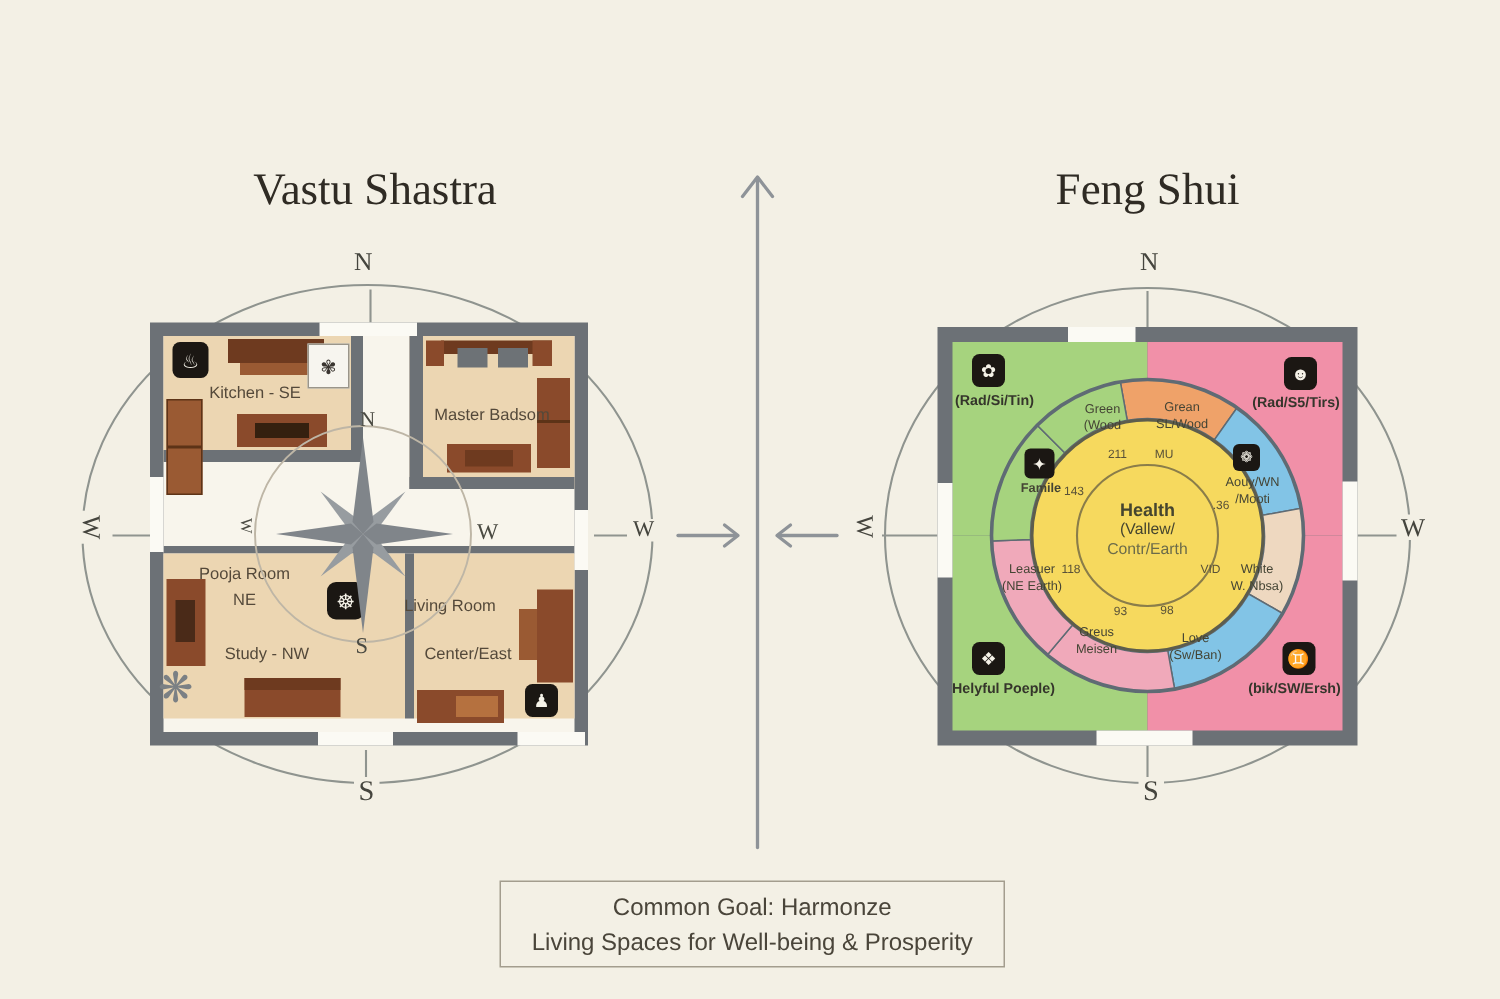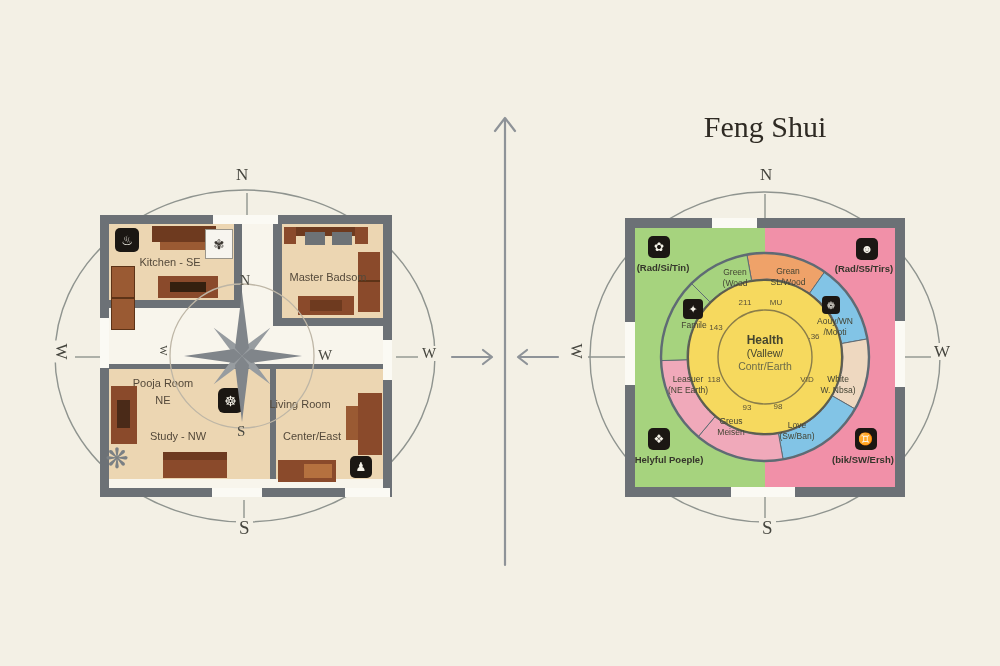--- a/index.html
+++ b/index.html
@@ -27,20 +27,21 @@
   .fs-center{color:#45452f;line-height:12px;}
   .footer-box{box-sizing:border-box;border:1.5px solid #a39d8e;color:#4a453a;font-size:16px;line-height:23px;padding-top:6px;}
   svg{display:block;}
 </style>
 </head>
 <body>
 
 <div id="canvas">
 
 
+  <div class="abs serif sec-title ctr" style="left:95px;top:110px;width:310px;">Vastu Shastra</div>
 
   <svg class="abs" style="left:40px;top:150px;" width="420" height="420" viewBox="0 0 420 420">
     <ellipse cx="205" cy="206" rx="190" ry="166" fill="none" stroke="#8f948f" stroke-width="1.4"></ellipse>
     <line x1="207" y1="43" x2="207" y2="65" stroke="#8f948f" stroke-width="1.4"></line>
     <line x1="35" y1="207" x2="60" y2="207" stroke="#8f948f" stroke-width="1.4"></line>
     <line x1="356" y1="207" x2="378" y2="207" stroke="#8f948f" stroke-width="1.4"></line>
     <line x1="204" y1="350" x2="204" y2="368" stroke="#8f948f" stroke-width="1.4"></line>
   </svg>
 
   <div class="abs wall" style="left:100px;top:215px;width:292px;height:282px;"></div>
@@ -228,21 +229,21 @@
     <div>Greus</div>
     <div>Meisen</div>
   </div>
   <div class="abs glabel ctr" style="left:653px;top:374px;width:70px;">
     <div>Leasuer</div>
     <div>(NE Earth)</div>
   </div>
   <div class="abs icon-sq" style="left:683px;top:299px;width:20px;height:20px;font-size:11px;border-radius:4px;">
       <span>✦</span>
     </div>
-  <div class="abs glabel ctr" style="left:659px;top:320px;width:70px;">
+  <div class="abs glabel ctr" style="left:659px;top:320px;width:70px;font-weight:bold;">
     <div>Famile</div>
   </div>
   <div class="abs glabel ctr" style="left:700px;top:267px;width:70px;text-align:center;">
     <div>Green</div>
     <div>(Wood</div>
   </div>
 
   <div class="abs num" style="left:730px;top:298px;">211</div>
   <div class="abs num" style="left:761px;top:298px;">MU</div>
   <div class="abs num" style="left:701px;top:323px;">143</div>
@@ -254,14 +255,18 @@
 
   <div class="abs fs-center ctr" style="left:715px;top:334px;width:100px;font-size:12px;font-weight:bold;">Health</div>
   <div class="abs fs-center ctr" style="left:715px;top:347px;width:100px;font-size:10.5px;">(Vallew/</div>
   <div class="abs ctr" style="left:715px;top:360px;width:100px;font-size:10.5px;color:#6b6b4a;line-height:12px;">Contr/Earth</div>
 
   <div class="abs serif cmp" style="left:757px;top:166px;font-size:17px;">N</div>
   <div class="abs serif cmp rot90" style="left:565px;top:343px;font-size:16px;">W</div>
   <div class="abs serif cmp" style="left:931px;top:343px;font-size:17px;">W</div>
   <div class="abs serif cmp" style="left:759px;top:518px;font-size:19px;">S</div>
 
+  <div class="abs footer-box ctr" style="left:333px;top:587px;width:337px;height:58px;">
+    <div>Common Goal: Harmonze</div>
+    <div>Living Spaces for Well-being &amp; Prosperity</div>
+  </div>
 
 </div>
 
 </body></html>

